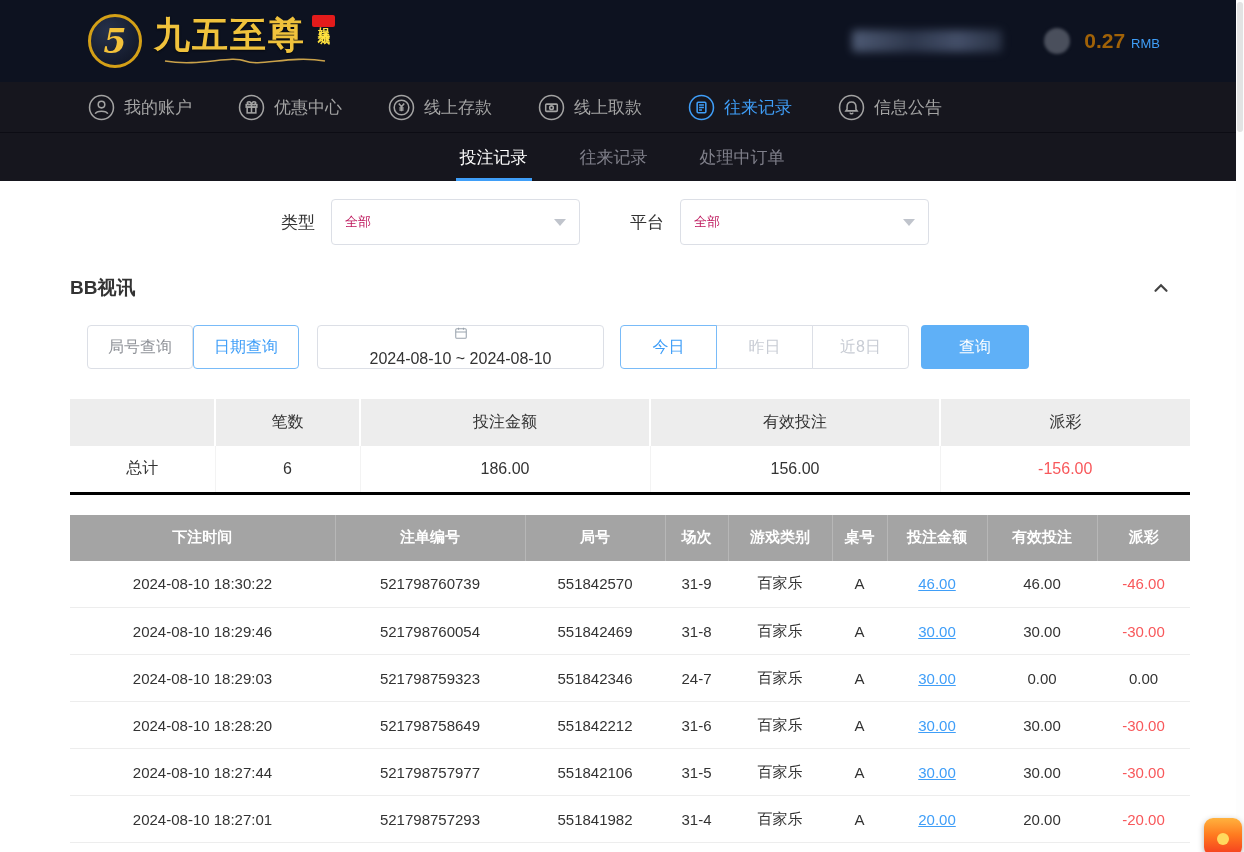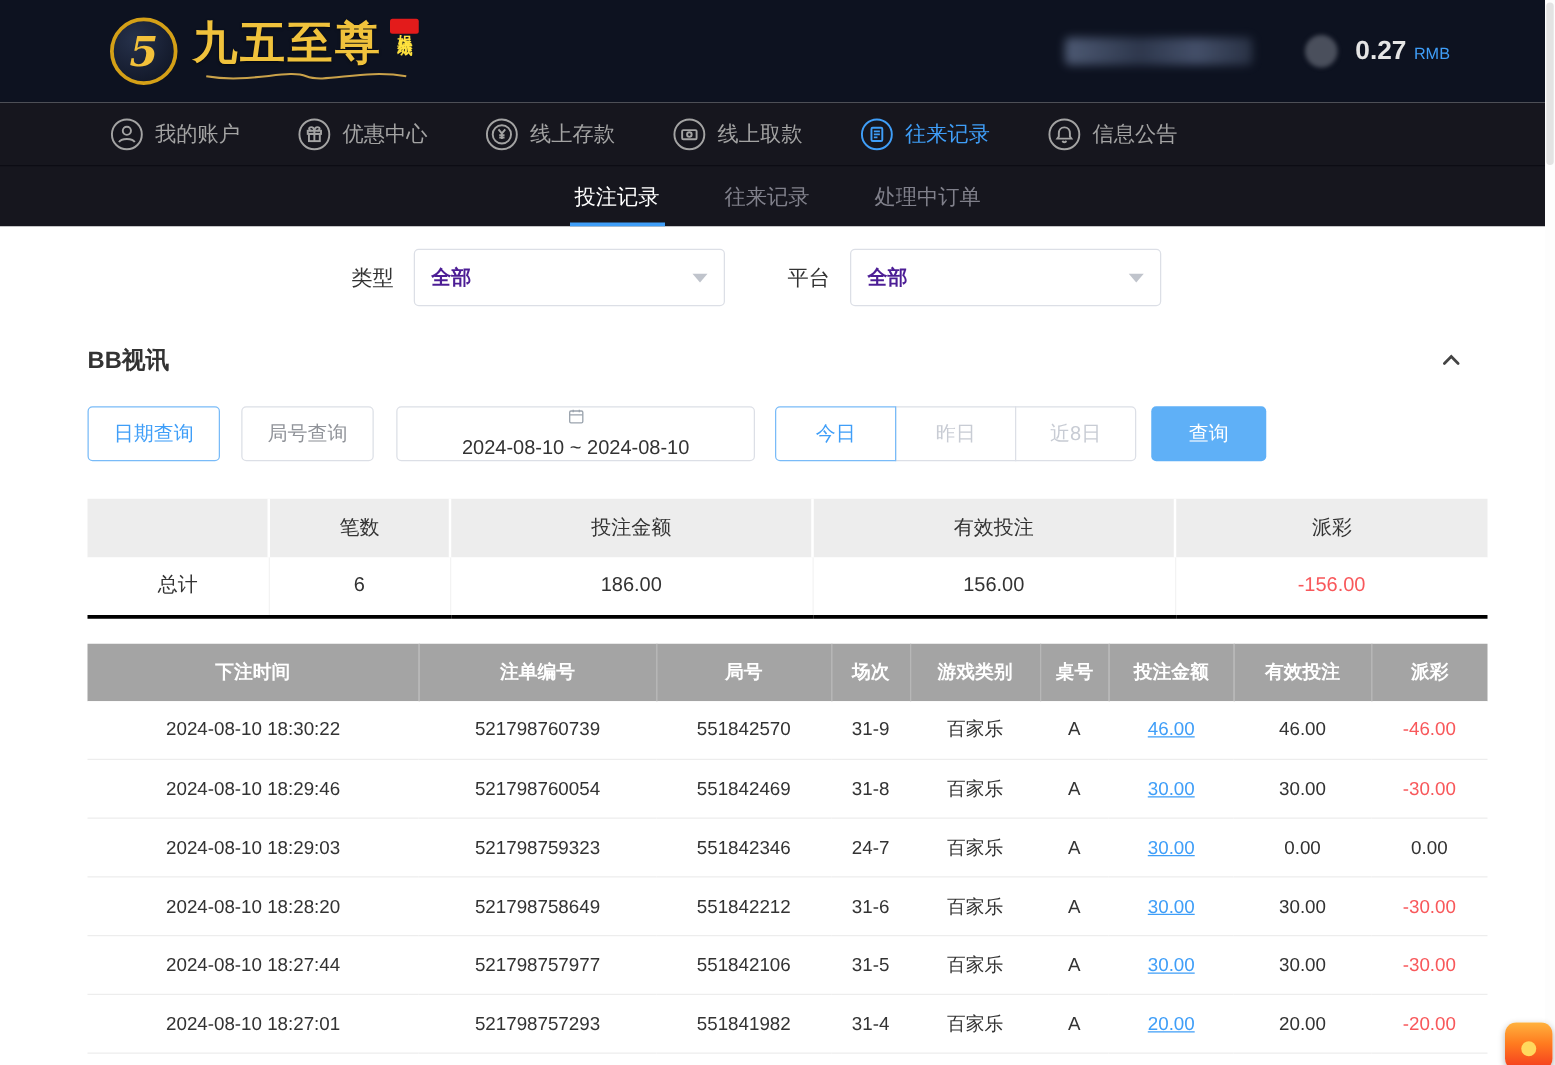--- a/index.html
+++ b/index.html
@@ -41,21 +41,21 @@
   .masked-username {
     width:150px; height:22px; border-radius:4px;
     background:linear-gradient(90deg,#55627d,#323c52 40%,#4a5671 70%,#2c3548);
     filter:blur(4px); opacity:.9;
   }
   .avatar {
     width:26px; height:26px; border-radius:50%; background:#4a4f5c;
     filter:blur(1.5px); margin-left:42px;
   }
   .balance-wrap { display:flex; align-items:baseline; margin-left:14px; }
-  .balance { color:#e5e5e5; font-size:21px; font-weight:bold; }
+  .balance { color:#a16207; font-size:21px; font-weight:bold; }
   .currency { color:#3f9ef8; font-size:13px; margin-left:6px; }
 
   
   .main-nav {
     height:50px; background:#16161e;
     display:flex; align-items:center; padding-left:88px; gap:46px;
   }
   .nav-item { display:flex; align-items:center; gap:9px; color:#a3a3a3; font-size:17px; cursor:pointer; white-space:nowrap; }
   .nav-item svg { width:27px; height:27px; display:block; }
   .nav-item.active { color:#3f9ef8; }
@@ -69,21 +69,21 @@
   .tab.active { color:#fff; }
   .tab.active::after { content:""; position:absolute; left:0; right:0; bottom:0; height:3px; background:#3f9ef8; }
 
   
   .filter-row { display:flex; align-items:center; padding:18px 0 0 281px;text-align:center; }
   .filter-label { font-size:17px; color:#333; margin-right:16px; }
   .select-box {
     width:249px; height:46px; border:1px solid #dcdfe6; border-radius:4px; background:#fff;
     display:flex; align-items:center; justify-content:space-between; padding:0 13px; cursor:pointer;
   }
-  .select-value { font-size:16px; color:#4c1d95;font-weight:bold; }
+  .select-value { font-size:13px; color:#be185d; }
   .caret-down { width:0; height:0; border-left:6px solid transparent; border-right:6px solid transparent; border-top:7px solid #c0c4cc; }
   .filter-group2 { display:flex; align-items:center; margin-left:50px; }
 
   
   .section-header { display:flex; justify-content:space-between; align-items:center; padding:30px 72px 0 70px; }
   .section-title { font-size:19px; font-weight:bold; color:#333; }
   .collapse-btn { cursor:pointer; display:flex; align-items:center; }
 
   
   .query-row { display:flex; align-items:center; padding:24px 0 0 70px; }
@@ -99,21 +99,21 @@
   }
   .range-group { display:flex; margin-left:16px; }
   .range-btn {
     width:97px; height:44px; border:1px solid #dcdfe6; background:#fff;
     display:flex; align-items:center; justify-content:center; font-size:16px; color:#c8ccd4; cursor:pointer;
   }
   .range-btn + .range-btn { margin-left:-1px; }
   .range-btn:first-child { border-radius:4px 0 0 4px; }
   .range-btn:last-child { border-radius:0 4px 4px 0; }
   .range-btn.active { border-color:#79bbf8; color:#3f9ef8; position:relative; z-index:1; }
-  .btn-solid { margin-left:12px; width:92px; background:#5fb0f7; color:#fff; border:none; }
+  .btn-solid { margin-left:12px; width:108px; background:#5fb0f7; color:#fff; border:none; }
 
   
   .summary-table { margin:30px 0 12px 70px; width:1120px; border-collapse:collapse; font-size:16px; color:#333; }
   .summary-table th {
     background:#ededed; height:47px; font-weight:400; text-align:center;
     border-right:2px solid #fff;
   }
   .summary-table th:last-child { border-right:none; }
   .summary-table td {
     background:#fff; height:47px; text-align:center;
@@ -260,22 +260,22 @@
 <div class="section-header">
   <span class="section-title">BB视讯</span>
   <span class="collapse-btn">
     <svg width="22" height="22" viewBox="0 0 24 24">
         <path d="M6 15l6-6 6 6" stroke="#444" stroke-width="2.4" fill="none" stroke-linecap="round"></path>
       </svg>
   </span>
 </div>
 
 <div class="query-row">
+  <div class="btn btn-gray-outline">局号查询</div>
   <div class="btn btn-blue-outline">日期查询</div>
-  <div class="btn btn-gray-outline">局号查询</div>
   <div class="date-input">
     <svg width="18" height="18" viewBox="0 0 20 20">
         <rect x="2.5" y="4" width="15" height="13.5" rx="1.5" stroke="#9aa3ad" fill="none" stroke-width="1.5"></rect>
         <path d="M2.5 8.5h15M6.5 2.5v3M13.5 2.5v3" stroke="#9aa3ad" stroke-width="1.5" fill="none"></path>
       </svg>
     <span>2024-08-10 ~ 2024-08-10</span>
   </div>
   <div class="range-group">
     <div class="range-btn active">今日</div>
     <div class="range-btn">昨日</div>

